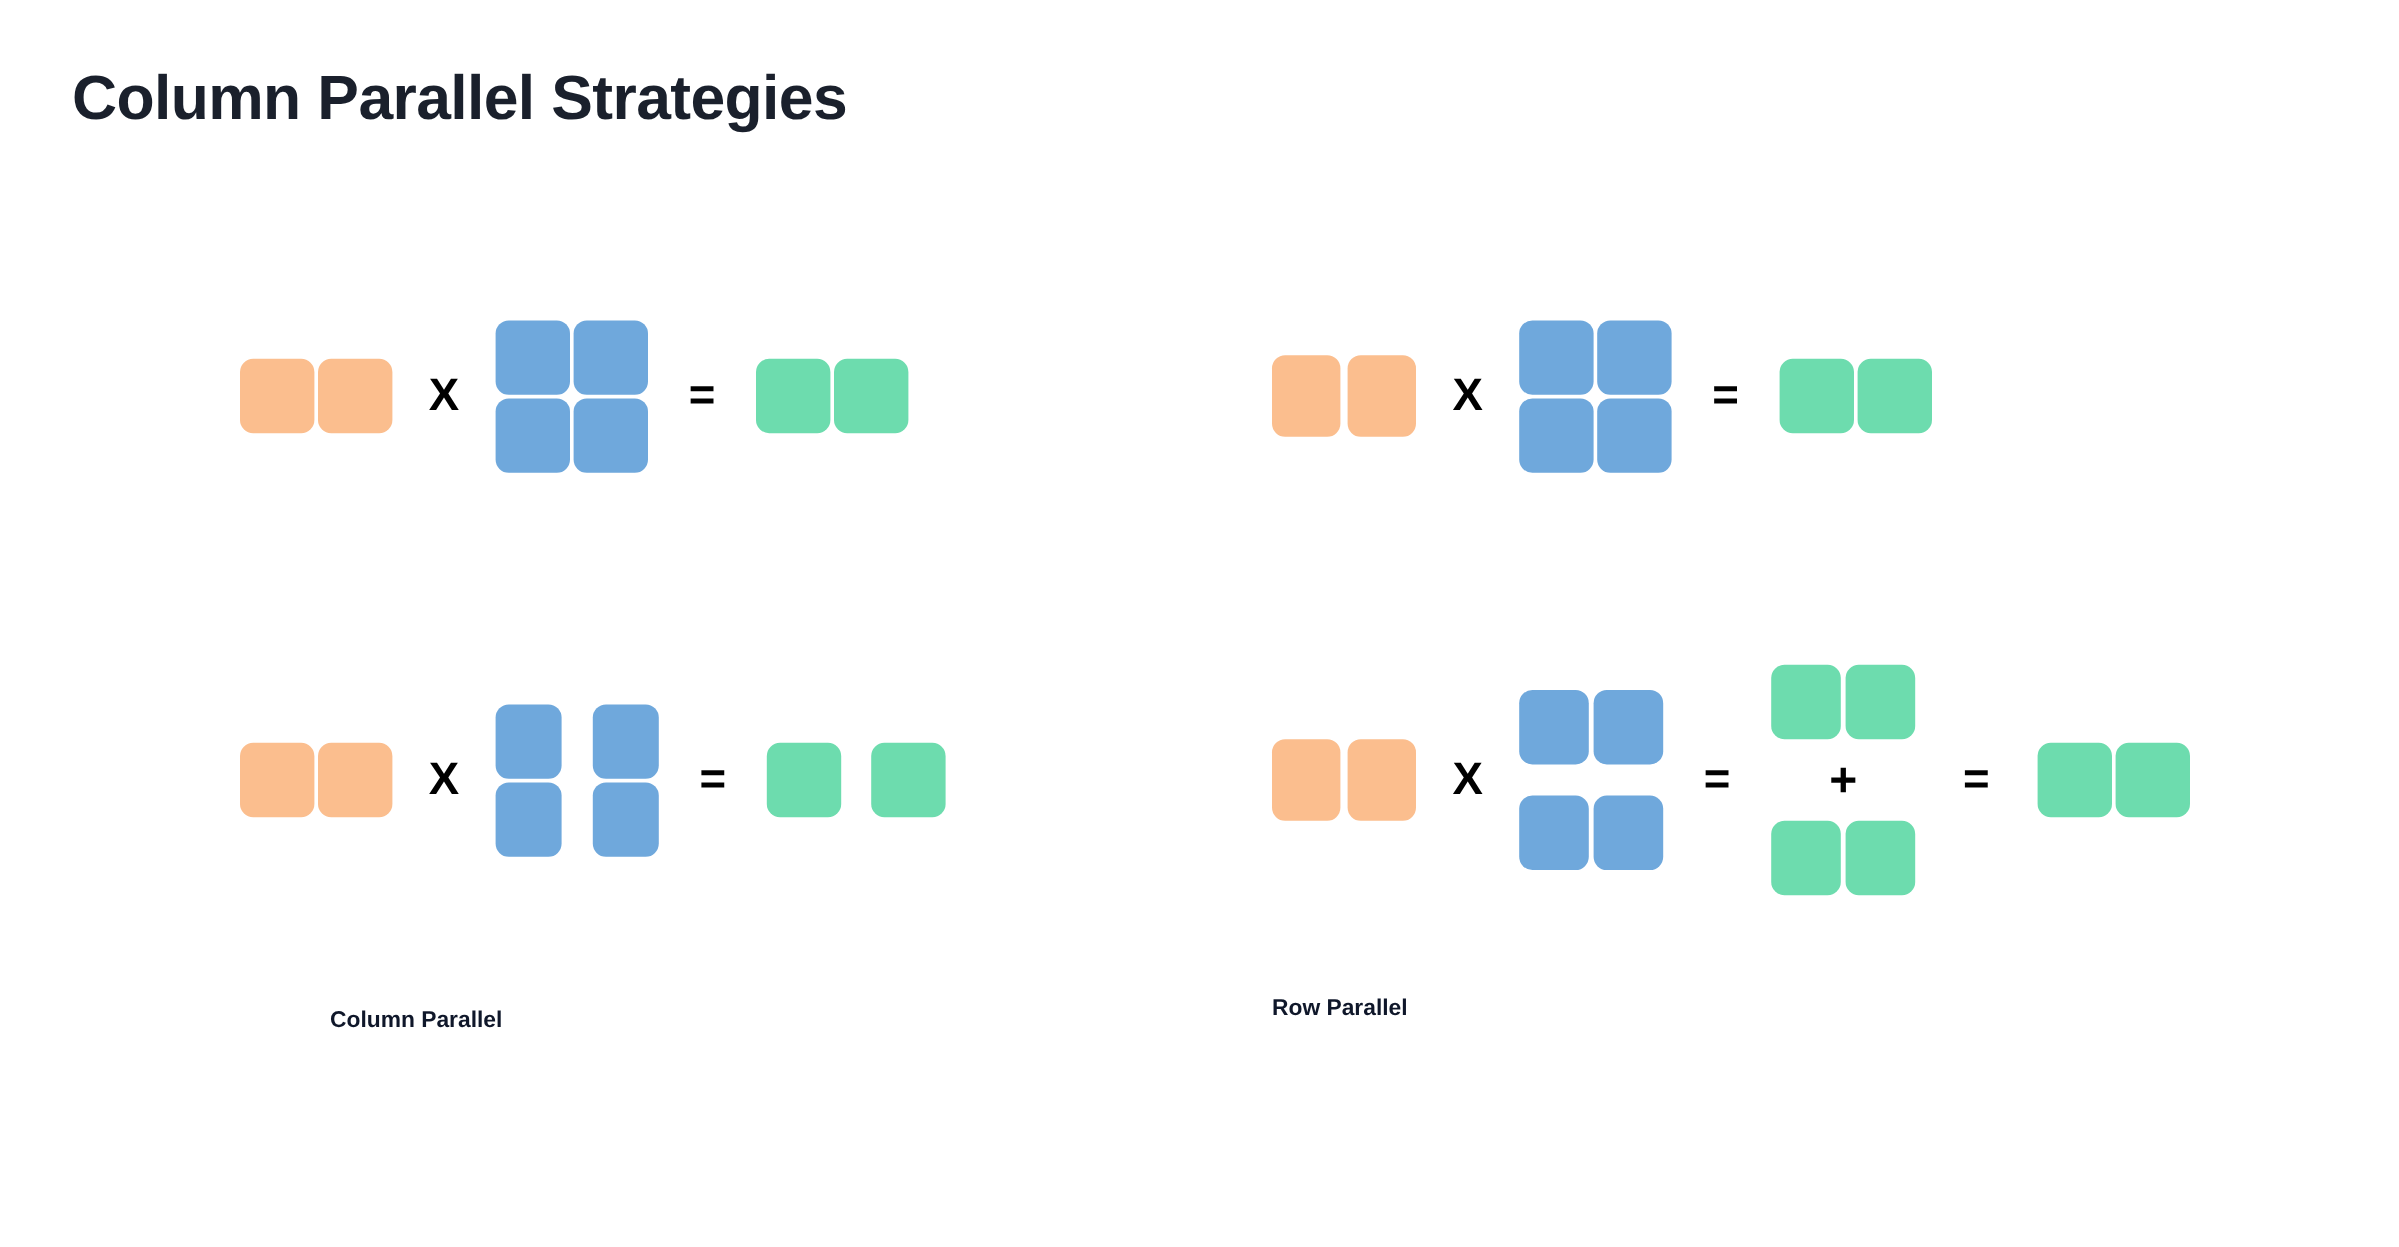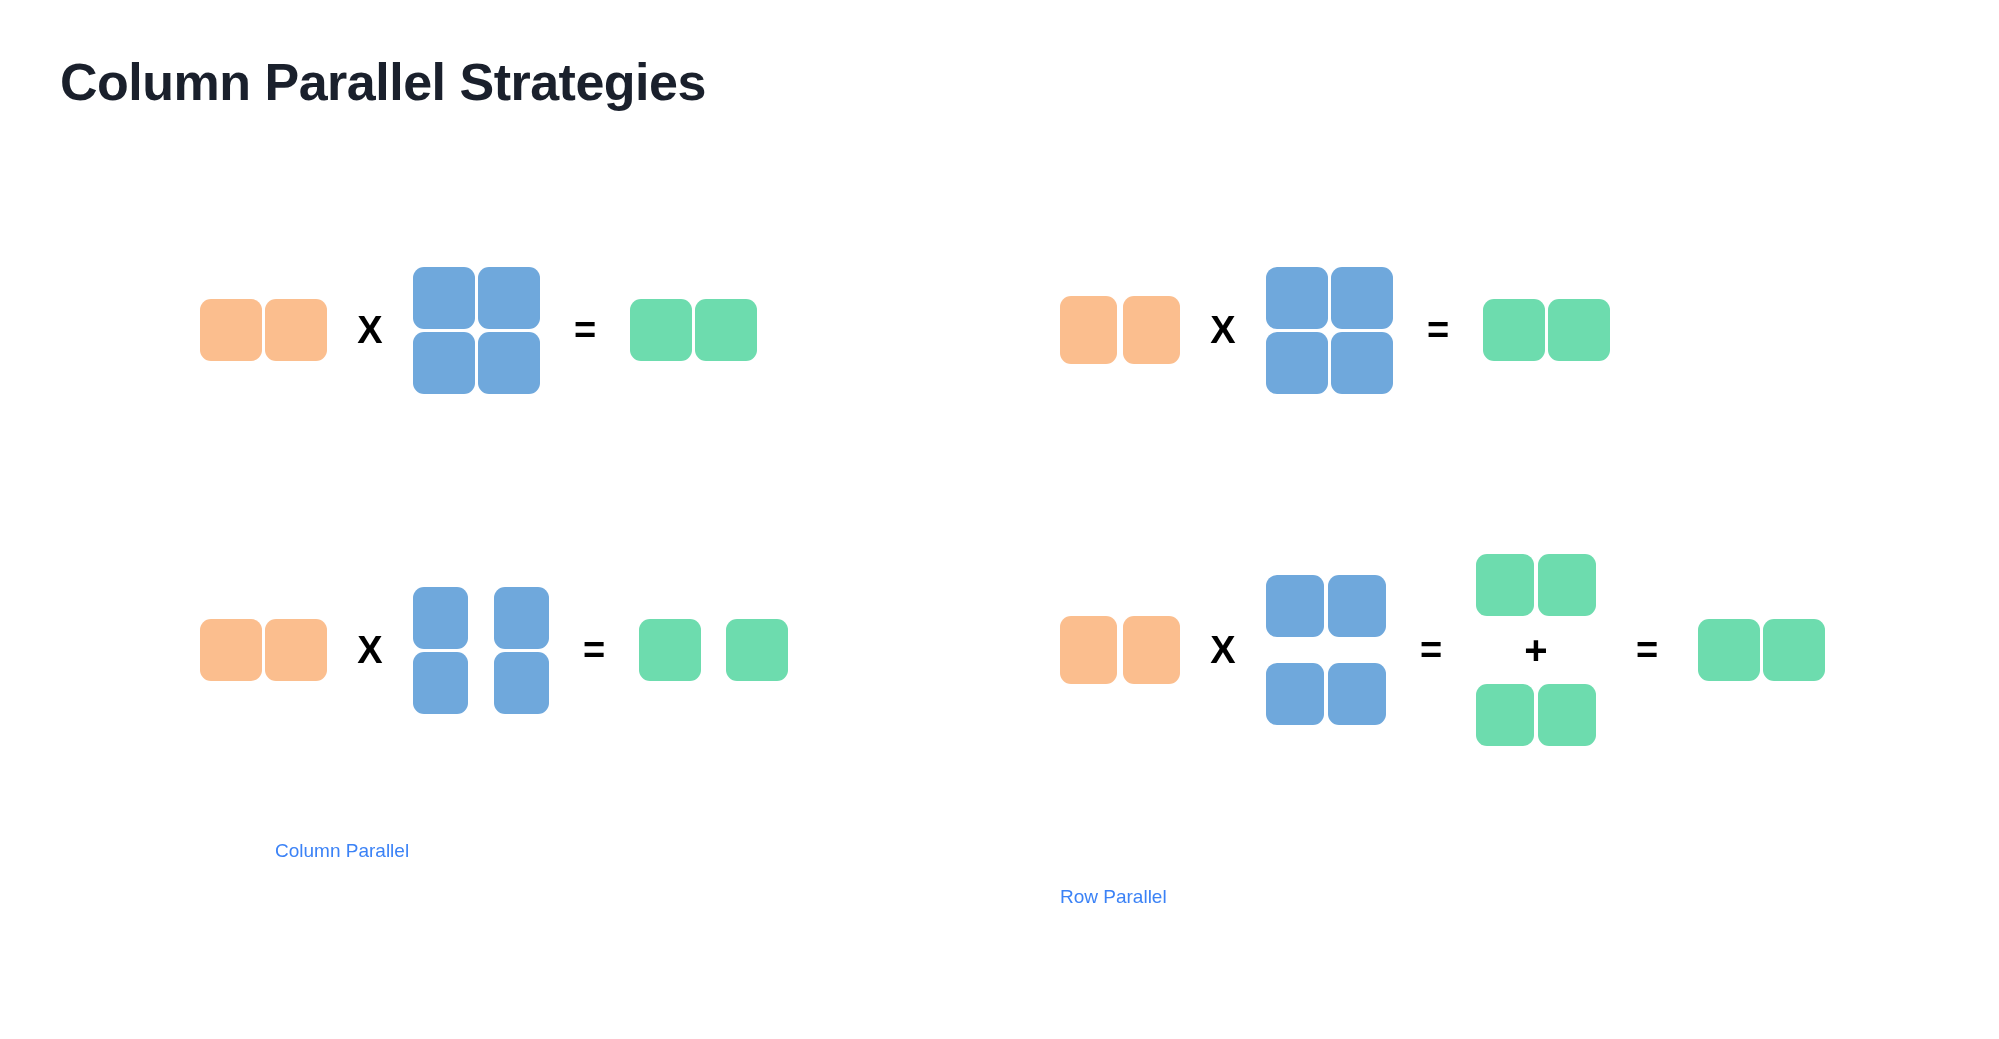--- a/index.html
+++ b/index.html
@@ -115,26 +115,26 @@
     align-items: center;
     gap: 14px;
   }
   .stack .cell { width: 58px; height: 62px; }
   .stack .matrix-row { gap: 4px; }
 
   
   .caption {
     position: absolute;
     font-size: 19px;
-    font-weight: normal;
-    color: #3b82f6;
+    font-weight: bold;
+    color: #0f172a;
     white-space: nowrap;
   }
   .caption-left  { left: 155px; top: 670px; }
-  .caption-right { left: 0px;   top: 716px; }
+  .caption-right { left: 0px;   top: 660px; }
 </style>
 </head>
 <body style="background: rgb(255, 255, 255);">
 
 <div class="page-title">Column Parallel Strategies</div>
 
 <div class="panel panel-left">
 
   <div class="equation eq-top-left">
 

